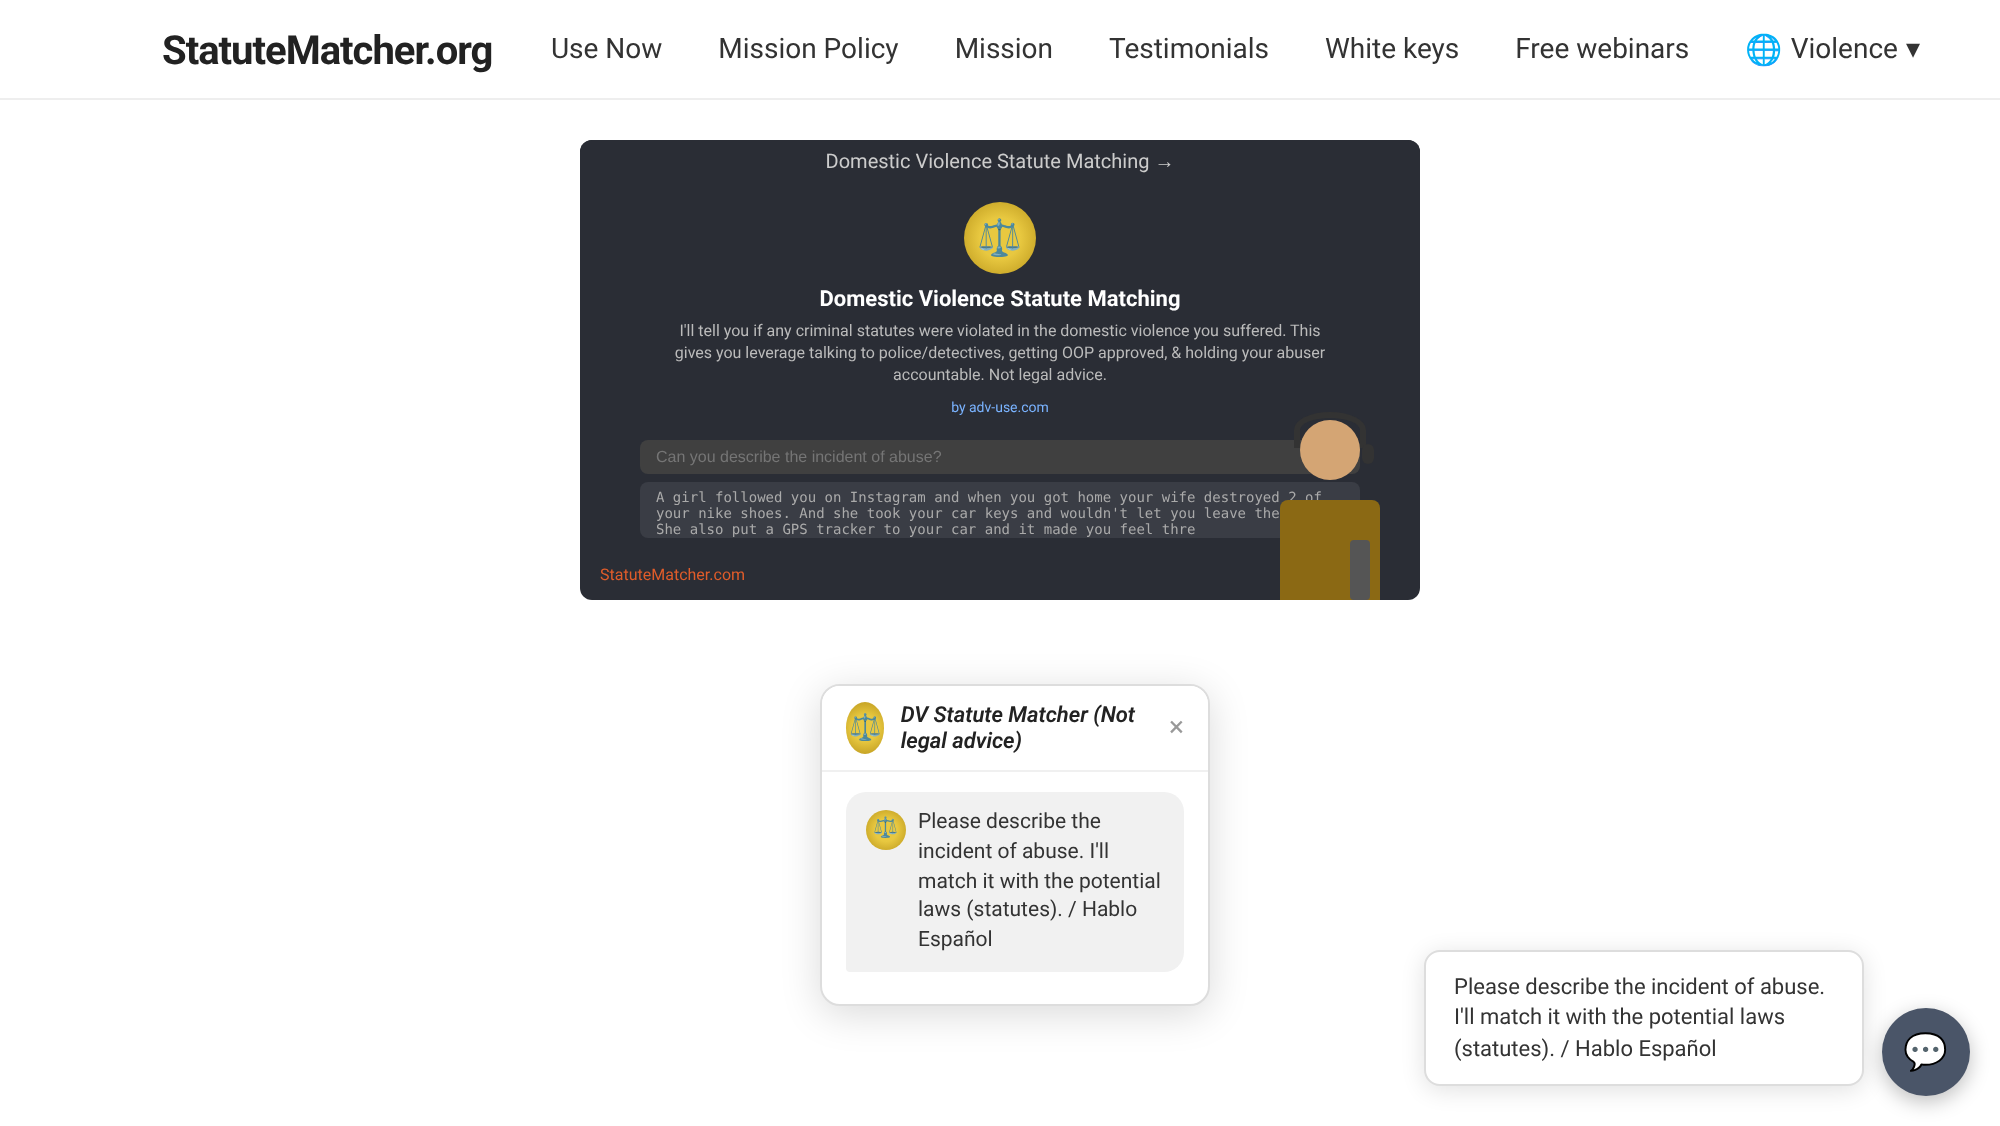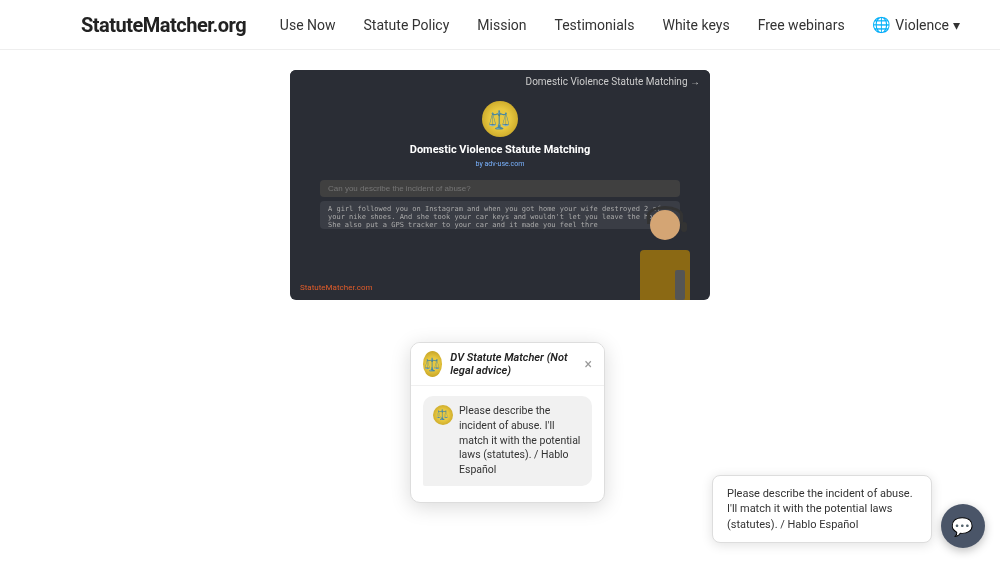--- a/index.html
+++ b/index.html
@@ -64,21 +64,21 @@
       width: 420px;
       height: 230px;
       background: #2a2d35;
       border-radius: 6px;
       position: relative;
       overflow: hidden;
     }
     .video-topbar {
       display: flex;
       align-items: center;
-      justify-content: flex-end;
+      justify-content: center;
       padding: 6px 10px;
       background: #2a2d35;
     }
     .video-topbar-title {
       color: #ccc;
       font-size: 10px;
     }
     .video-inner {
       display: flex;
       flex-direction: column;
@@ -329,21 +329,21 @@
       bottom: 20px;
     }
   </style>
 </head>
 <body>
 
 <header>
   <div class="logo">StatuteMatcher.org</div>
   <nav>
     <a href="#">Use Now</a>
-    <a href="#">Statute Policy</a>
+    <a href="#">Mission Policy</a>
     <a href="#">Mission</a>
     <a href="#">Testimonials</a>
     <a href="#">White keys</a>
     <a href="#">Free webinars</a>
     <div class="lang-selector">
       <span class="globe-icon">🌐</span>
       <span>Violence</span>
       <span>▾</span>
     </div>
   </nav>
@@ -353,20 +353,21 @@
 
   <div class="video-preview">
     <div class="video-topbar">
       <span class="video-topbar-title">Domestic Violence Statute Matching →</span>
     </div>
     <div class="video-inner">
       <div class="scales-icon">
         <span>⚖️</span>
       </div>
       <div class="video-title">Domestic Violence Statute Matching</div>
+      <div class="video-desc">I'll tell you if any criminal statutes were violated in the domestic violence you suffered. This gives you leverage talking to police/detectives, getting OOP approved, &amp; holding your abuser accountable. Not legal advice.</div>
       <div class="video-link">by adv-use.com</div>
       <div class="video-input-area" style="width:100%">
         <input class="video-input" placeholder="Can you describe the incident of abuse?" style="">
       </div>
       <div class="video-textarea-area" style="width:100%">
         <textarea class="video-textarea" style="">A girl followed you on Instagram and when you got home your wife destroyed 2 of your nike shoes. And she took your car keys and wouldn't let you leave the house. She also put a GPS tracker to your car and it made you feel thre</textarea>
       </div>
     </div>
 
     <div class="video-watermark">

